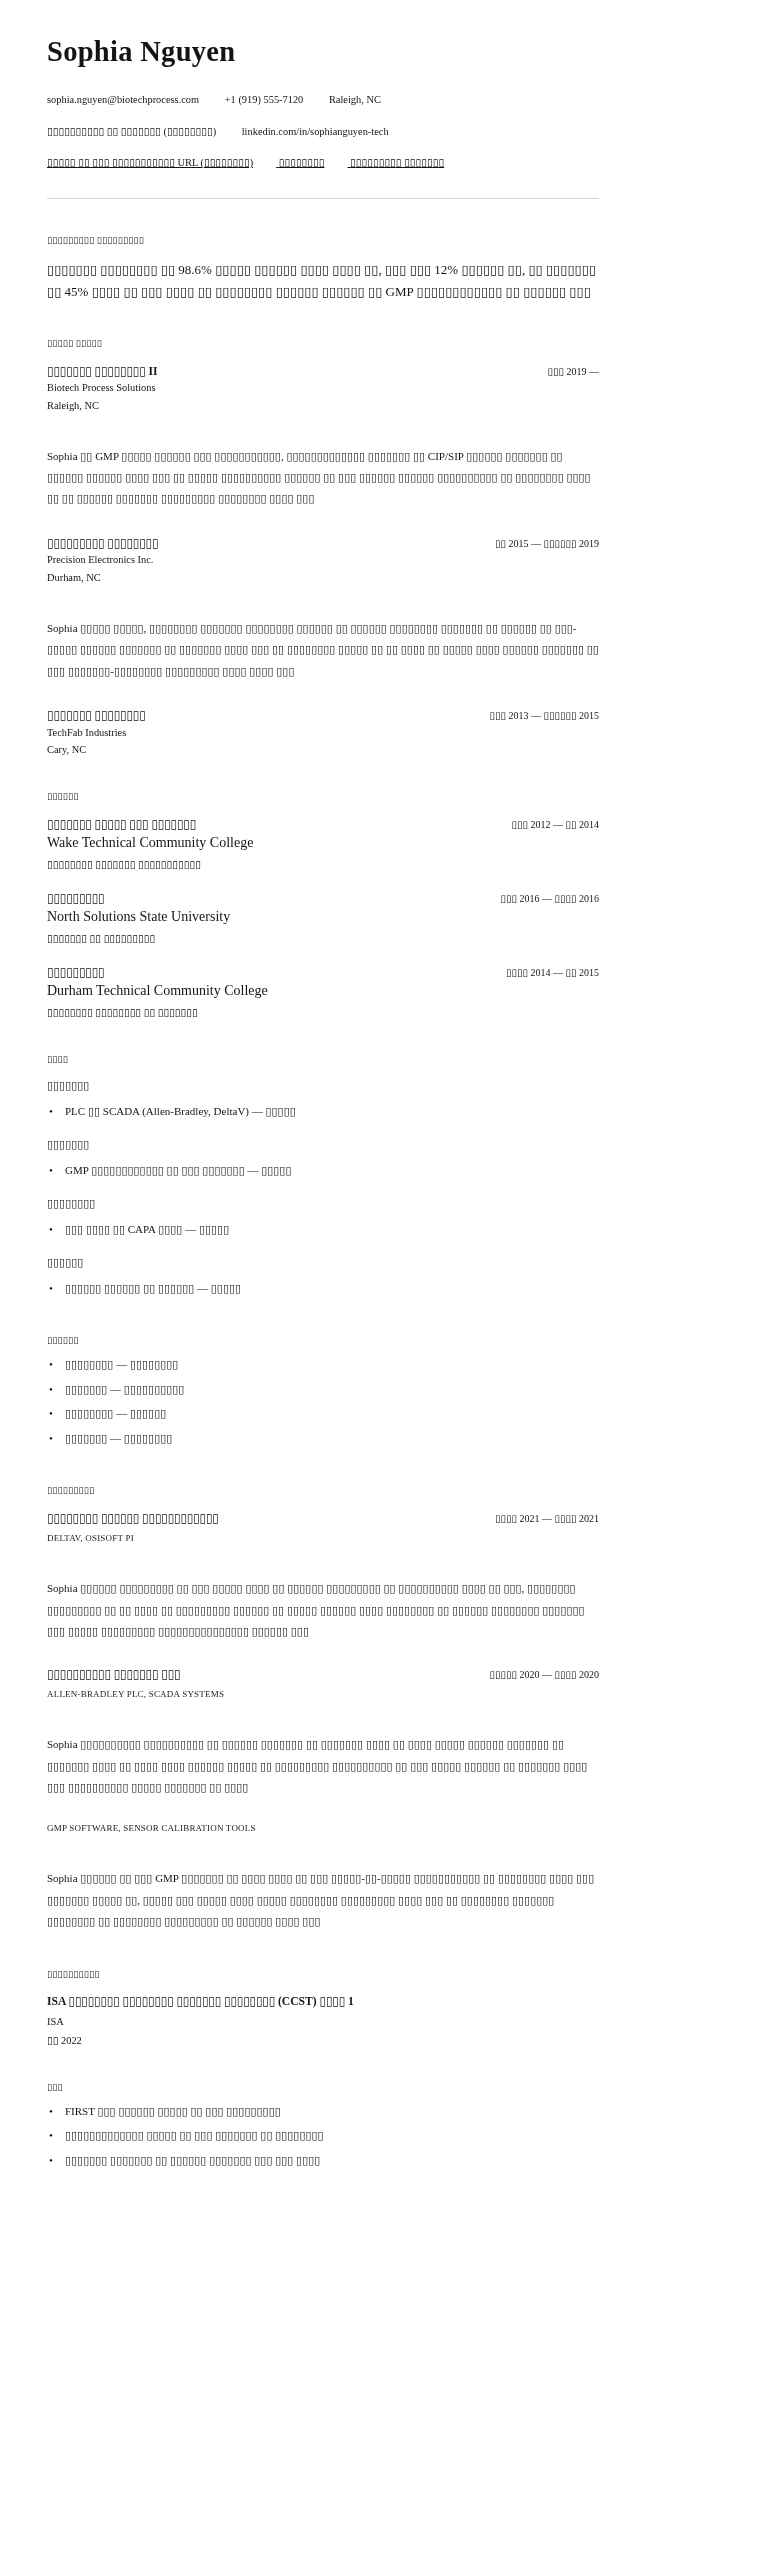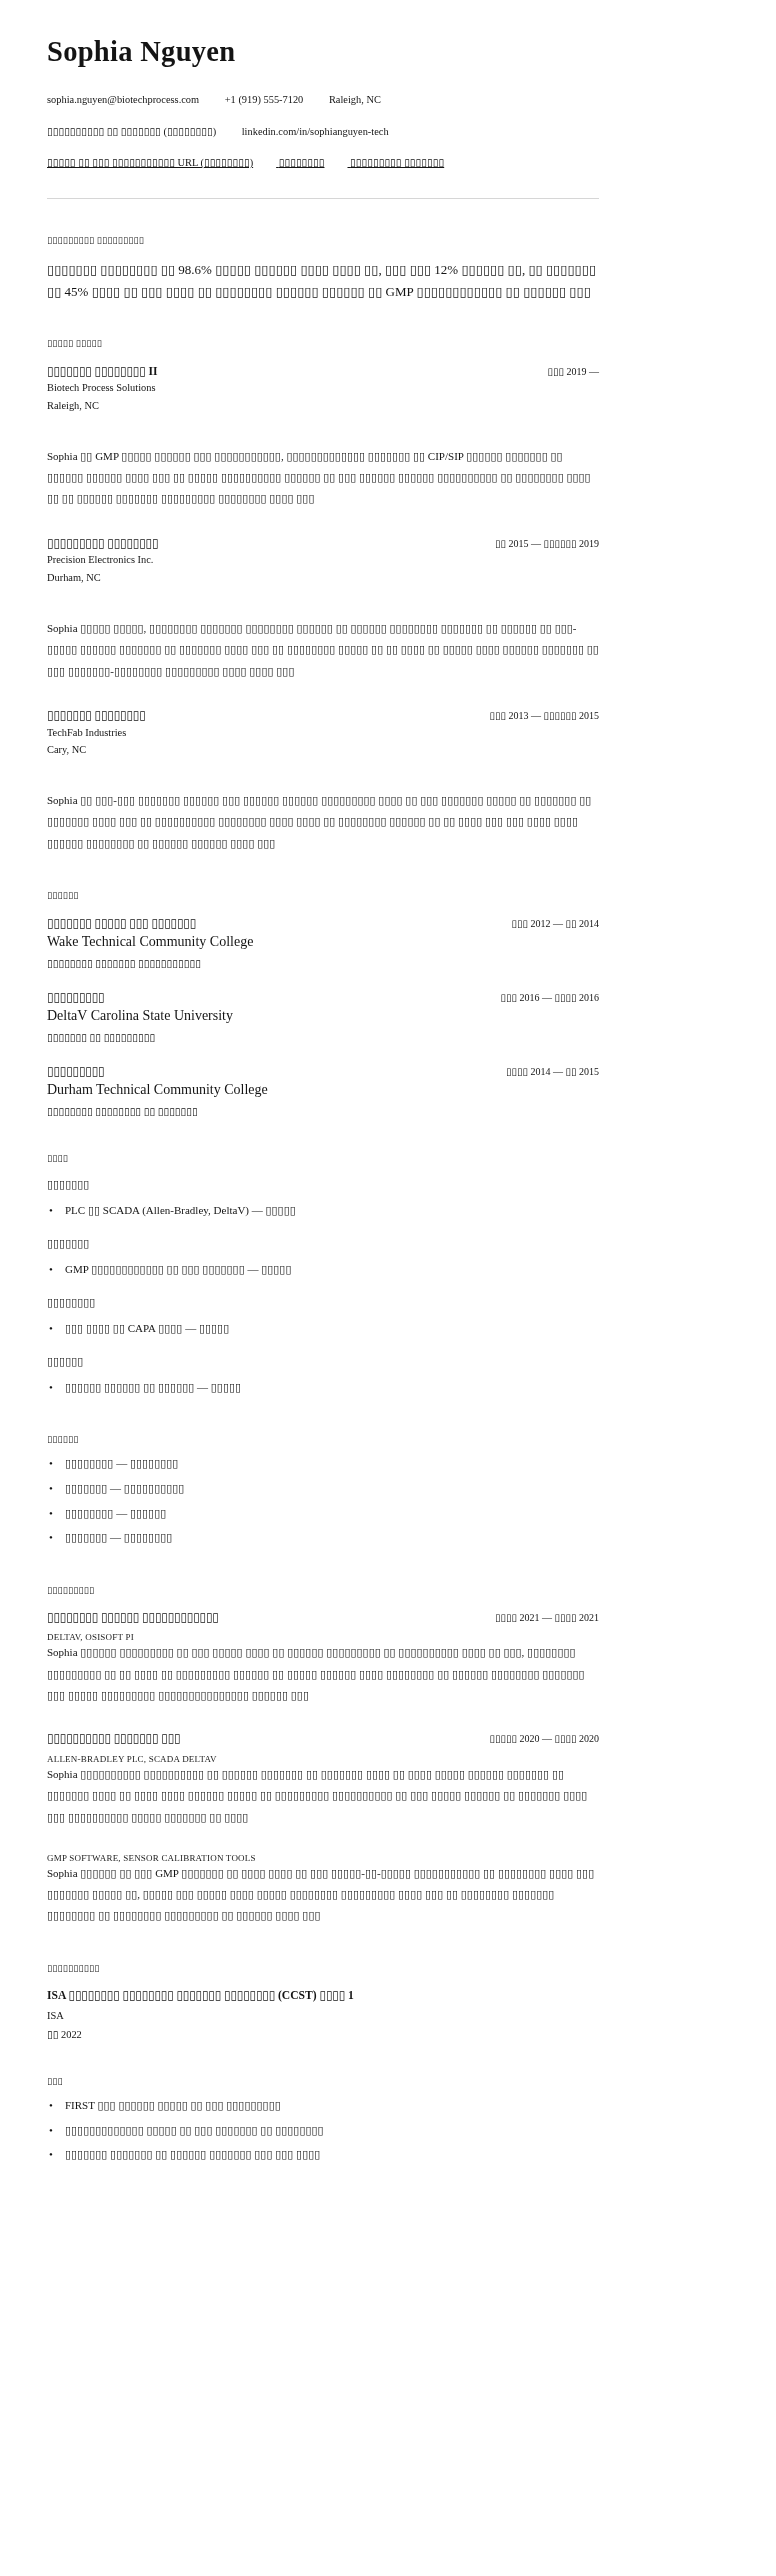--- a/index.html
+++ b/index.html
@@ -35,21 +35,21 @@
   .edu-field { font-size: 10.4px; margin-top: 6.5px; }
 
   .skill-group-name { font-size: 11px; margin-top: 15.5px; }
   .bullet-row { display: flex; font-size: 11px; line-height: 21.4px; margin-top: 9px; }
   .bullet-marker { flex: none; width: 18px; padding-left: 1.9px; }
   .lang-list .bullet-row, .interest-list .bullet-row { margin-top: 3.2px; }
   .lang-list, .interest-list { margin-top: 9px; }
 
   .project { margin-top: 15.5px; }
   .project-tech { font-size: 9px; margin-top: 8.4px; letter-spacing: 0.2px; color: #222; }
-  .project-desc { font-size: 11px; line-height: 21.4px; margin-bottom: 24.6px; }
+  .project-desc { font-size: 11px; line-height: 21.4px; margin-top: 35px; margin-bottom: 24.6px; }
 
   .cert { margin-top: 15.5px; }
   .cert-issuer { font-size: 10.4px; margin-top: 7.8px; }
   .cert-date { font-size: 10.4px; margin-top: 7.1px; }
 </style>
 </head>
 <body>
 
 <div class="page">
 
@@ -99,40 +99,39 @@
     <div class="entry-desc">Sophia ▯▯▯▯▯ ▯▯▯▯▯, ▯▯▯▯▯▯▯▯ ▯▯▯▯▯▯▯ ▯▯▯▯▯▯▯▯ ▯▯▯▯▯▯ ▯▯ ▯▯▯▯▯▯ ▯▯▯▯▯▯▯▯ ▯▯▯▯▯▯▯ ▯▯ ▯▯▯▯▯▯ ▯▯ ▯▯▯-▯▯▯▯▯ ▯▯▯▯▯▯ ▯▯▯▯▯▯▯ ▯▯ ▯▯▯▯▯▯▯ ▯▯▯▯ ▯▯▯ ▯▯ ▯▯▯▯▯▯▯▯ ▯▯▯▯▯ ▯▯ ▯▯ ▯▯▯▯ ▯▯ ▯▯▯▯▯ ▯▯▯▯ ▯▯▯▯▯▯ ▯▯▯▯▯▯▯ ▯▯ ▯▯▯ ▯▯▯▯▯▯▯-▯▯▯▯▯▯▯▯ ▯▯▯▯▯▯▯▯▯ ▯▯▯▯ ▯▯▯▯ ▯▯▯</div>
   </div>
 
   <div class="entry">
     <div class="entry-title-row">
       <span class="entry-title">▯▯▯▯▯▯▯ ▯▯▯▯▯▯▯▯</span>
       <span class="entry-dates">▯▯▯ 2013 — ▯▯▯▯▯▯ 2015</span>
     </div>
     <div class="entry-company">TechFab Industries</div>
     <div class="entry-location">Cary, NC</div>
-    <div class="entry-desc">Sophia ▯▯ ▯▯▯-▯▯▯ ▯▯▯▯▯▯▯ ▯▯▯▯▯▯ ▯▯▯ ▯▯▯▯▯▯ ▯▯▯▯▯▯ ▯▯▯▯▯▯▯▯▯ ▯▯▯▯ ▯▯ ▯▯▯ ▯▯▯▯▯▯▯ ▯▯▯▯▯ ▯▯ ▯▯▯▯▯▯▯ ▯▯ ▯▯▯▯▯▯▯ ▯▯▯▯ ▯▯▯ ▯▯ ▯▯▯▯▯▯▯▯▯▯ ▯▯▯▯▯▯▯▯ ▯▯▯▯ ▯▯▯▯ ▯▯ ▯▯▯▯▯▯▯▯ ▯▯▯▯▯▯ ▯▯ ▯▯ ▯▯▯▯ ▯▯▯ ▯▯▯ ▯▯▯▯ ▯▯▯▯ ▯▯▯▯▯▯ ▯▯▯▯▯▯▯▯ ▯▯ ▯▯▯▯▯▯ ▯▯▯▯▯▯ ▯▯▯▯ ▯▯▯</div>
   </div>
 
   <div class="section-heading">▯▯▯▯▯▯</div>
 
   <div class="edu-entry">
     <div class="entry-title-row">
       <span class="entry-title">▯▯▯▯▯▯▯ ▯▯▯▯▯ ▯▯▯ ▯▯▯▯▯▯▯</span>
       <span class="entry-dates">▯▯▯ 2012 — ▯▯ 2014</span>
     </div>
     <div class="edu-school">Wake Technical Community College</div>
     <div class="edu-field">▯▯▯▯▯▯▯▯ ▯▯▯▯▯▯▯ ▯▯▯▯▯▯▯▯▯▯▯</div>
   </div>
 
   <div class="edu-entry">
     <div class="entry-title-row">
       <span class="entry-title">▯▯▯▯▯▯▯▯▯</span>
       <span class="entry-dates">▯▯▯ 2016 — ▯▯▯▯ 2016</span>
     </div>
-    <div class="edu-school">DeltaV Carolina State University</div>
+    <div class="edu-school">North Solutions State University</div>
     <div class="edu-field">▯▯▯▯▯▯▯ ▯▯ ▯▯▯▯▯▯▯▯▯</div>
   </div>
 
   <div class="edu-entry">
     <div class="entry-title-row">
       <span class="entry-title">▯▯▯▯▯▯▯▯▯</span>
       <span class="entry-dates">▯▯▯▯ 2014 — ▯▯ 2015</span>
     </div>
     <div class="edu-school">Durham Technical Community College</div>
     <div class="edu-field">▯▯▯▯▯▯▯▯ ▯▯▯▯▯▯▯▯ ▯▯ ▯▯▯▯▯▯▯</div>
@@ -198,21 +197,21 @@
     </div>
     <div class="project-tech">DELTAV, OSISOFT PI</div>
     <div class="project-desc">Sophia ▯▯▯▯▯▯ ▯▯▯▯▯▯▯▯▯ ▯▯ ▯▯▯ ▯▯▯▯▯ ▯▯▯▯ ▯▯ ▯▯▯▯▯▯ ▯▯▯▯▯▯▯▯▯ ▯▯ ▯▯▯▯▯▯▯▯▯▯ ▯▯▯▯ ▯▯ ▯▯▯, ▯▯▯▯▯▯▯▯ ▯▯▯▯▯▯▯▯▯ ▯▯ ▯▯ ▯▯▯▯ ▯▯ ▯▯▯▯▯▯▯▯▯ ▯▯▯▯▯▯ ▯▯ ▯▯▯▯▯ ▯▯▯▯▯▯ ▯▯▯▯ ▯▯▯▯▯▯▯▯ ▯▯ ▯▯▯▯▯▯ ▯▯▯▯▯▯▯▯ ▯▯▯▯▯▯▯ ▯▯▯ ▯▯▯▯▯ ▯▯▯▯▯▯▯▯▯ ▯▯▯▯▯▯▯▯▯▯▯▯▯▯▯ ▯▯▯▯▯▯ ▯▯▯</div>
   </div>
 
   <div class="project">
     <div class="entry-title-row">
       <span class="entry-title">▯▯▯▯▯▯▯▯▯▯ ▯▯▯▯▯▯▯ ▯▯▯</span>
       <span class="entry-dates">▯▯▯▯▯ 2020 — ▯▯▯▯ 2020</span>
     </div>
-    <div class="project-tech">ALLEN-BRADLEY PLC, SCADA DELTAV</div>
+    <div class="project-tech">ALLEN-BRADLEY PLC, SCADA SYSTEMS</div>
     <div class="project-desc">Sophia ▯▯▯▯▯▯▯▯▯▯ ▯▯▯▯▯▯▯▯▯▯ ▯▯ ▯▯▯▯▯▯ ▯▯▯▯▯▯▯ ▯▯ ▯▯▯▯▯▯▯ ▯▯▯▯ ▯▯ ▯▯▯▯ ▯▯▯▯▯ ▯▯▯▯▯▯ ▯▯▯▯▯▯▯ ▯▯ ▯▯▯▯▯▯▯ ▯▯▯▯ ▯▯ ▯▯▯▯ ▯▯▯▯ ▯▯▯▯▯▯ ▯▯▯▯▯ ▯▯ ▯▯▯▯▯▯▯▯▯ ▯▯▯▯▯▯▯▯▯▯ ▯▯ ▯▯▯ ▯▯▯▯▯ ▯▯▯▯▯▯ ▯▯ ▯▯▯▯▯▯▯ ▯▯▯▯ ▯▯▯ ▯▯▯▯▯▯▯▯▯▯ ▯▯▯▯▯ ▯▯▯▯▯▯▯ ▯▯ ▯▯▯▯</div>
   </div>
 
   <div class="project">
     <div class="project-tech">GMP SOFTWARE, SENSOR CALIBRATION TOOLS</div>
     <div class="project-desc">Sophia ▯▯▯▯▯▯ ▯▯ ▯▯▯ GMP ▯▯▯▯▯▯▯ ▯▯ ▯▯▯▯ ▯▯▯▯ ▯▯ ▯▯▯ ▯▯▯▯▯-▯▯-▯▯▯▯▯ ▯▯▯▯▯▯▯▯▯▯▯ ▯▯ ▯▯▯▯▯▯▯▯ ▯▯▯▯ ▯▯▯ ▯▯▯▯▯▯▯ ▯▯▯▯▯ ▯▯, ▯▯▯▯▯ ▯▯▯ ▯▯▯▯▯ ▯▯▯▯ ▯▯▯▯▯ ▯▯▯▯▯▯▯▯ ▯▯▯▯▯▯▯▯▯ ▯▯▯▯ ▯▯▯ ▯▯ ▯▯▯▯▯▯▯▯ ▯▯▯▯▯▯▯ ▯▯▯▯▯▯▯▯ ▯▯ ▯▯▯▯▯▯▯▯ ▯▯▯▯▯▯▯▯▯ ▯▯ ▯▯▯▯▯▯ ▯▯▯▯ ▯▯▯</div>
   </div>
 
   <div class="section-heading">▯▯▯▯▯▯▯▯▯▯</div>
   <div class="cert">

